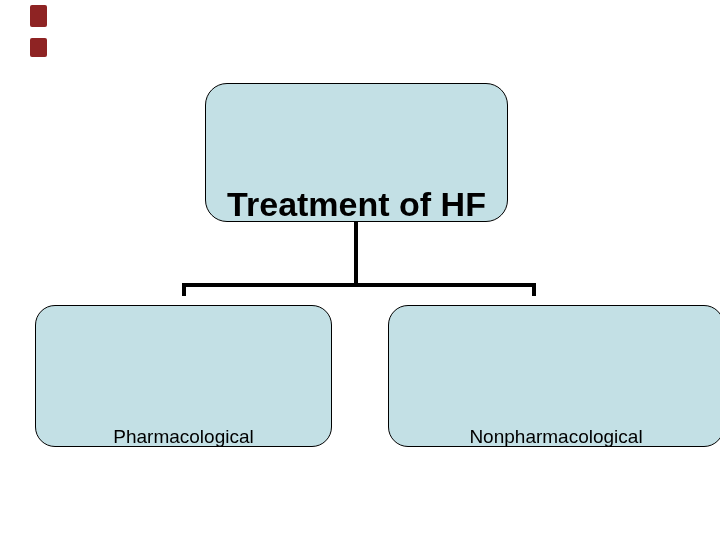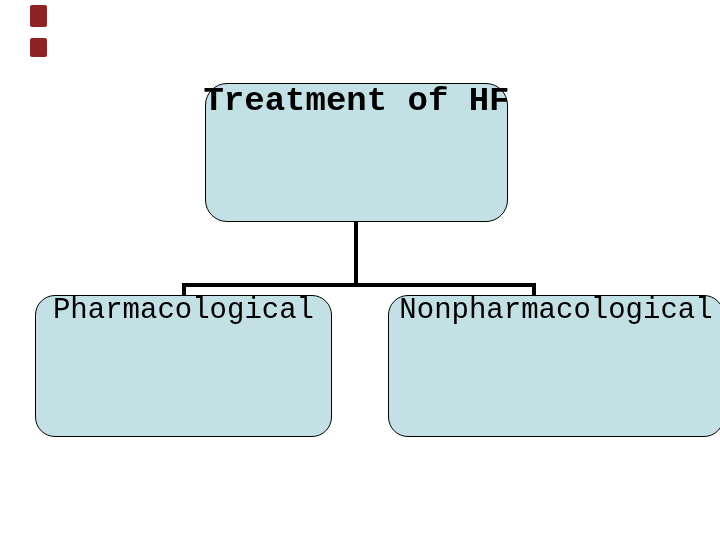--- a/index.html
+++ b/index.html
@@ -28,32 +28,32 @@
     background: var(--accent-red); border-radius: 2px;
   }
   .accent-top    { top: 5px;  height: 22px; }
   .accent-bottom { top: 38px; height: 19px; }
 
   
   .node {
     position: absolute;
     background: var(--node-fill);
     border: 1px solid var(--node-border);
-    display: flex; align-items: flex-start; justify-content: center;
-    text-align: center; color: var(--text); font-family: Liberation Mono, monospace;
+    display: flex; align-items: flex-end; justify-content: center;
+    text-align: center; color: var(--text);
   }
   .root-node {
     left: 205px; top: 83px; width: 303px; height: 139px;
     border-radius: 22px;
     font-size: 34px; font-weight: bold;
   }
   .child-node {
-    top: 295px; height: 142px;
+    top: 305px; height: 142px;
     border-radius: 20px;
-    font-size: 29px; font-weight: normal;
+    font-size: 19px; font-weight: normal;
   }
   .child-left  { left: 35px;  width: 297px; }
   .child-right { left: 388px; width: 336px; }
   .node-label { white-space: nowrap; line-height: 1; }
 
   
   .connector { position: absolute; background: var(--connector); }
   .v-stem     { left: 354px; top: 221px; width: 4px;   height: 64px; }
   .h-bar      { left: 182px; top: 283px; width: 354px; height: 4px;  }
   .stub-left  { left: 182px; top: 283px; width: 4px;   height: 13px; }

